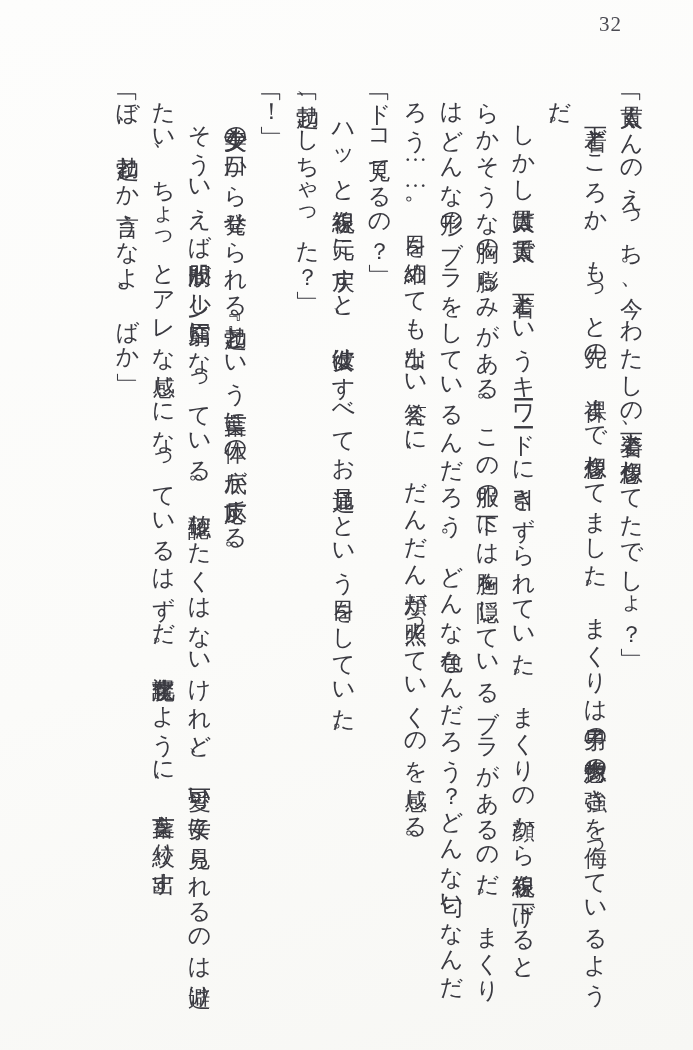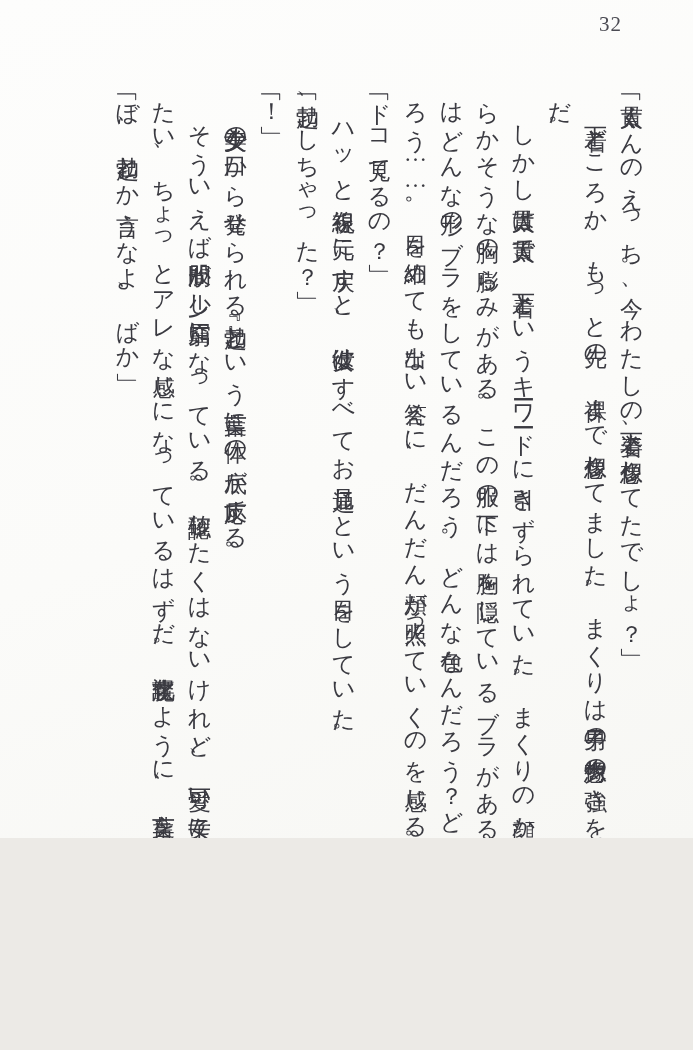--- a/index.html
+++ b/index.html
@@ -3,21 +3,21 @@
 <meta charset="utf-8">
 <style>
   html, body {
     margin: 0;
     padding: 0;
     background: #eceae6;
   }
   .page {
     position: relative;
     width: 693px;
-    height: 838px;
+    height: 1050px;
     overflow: hidden;
     background: linear-gradient(160deg, #fdfdfc 0%, #fbfbf9 55%, #f7f7f4 100%);
     font-family: "Liberation Serif", "DejaVu Serif", serif;
   }
   .page-number {
     position: absolute;
     top: 12px;
     right: 71px;
     font-size: 21px;
     color: #4b4b53;

